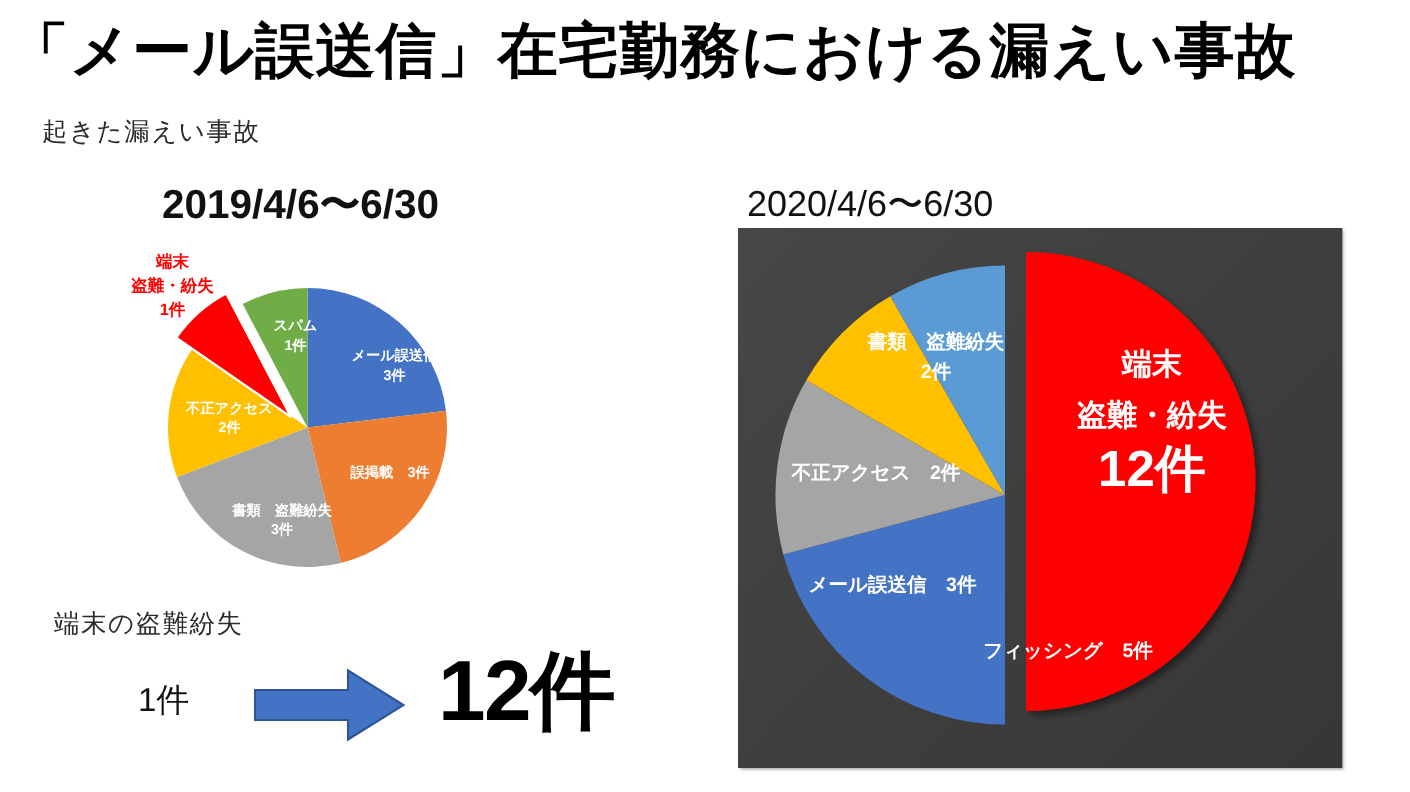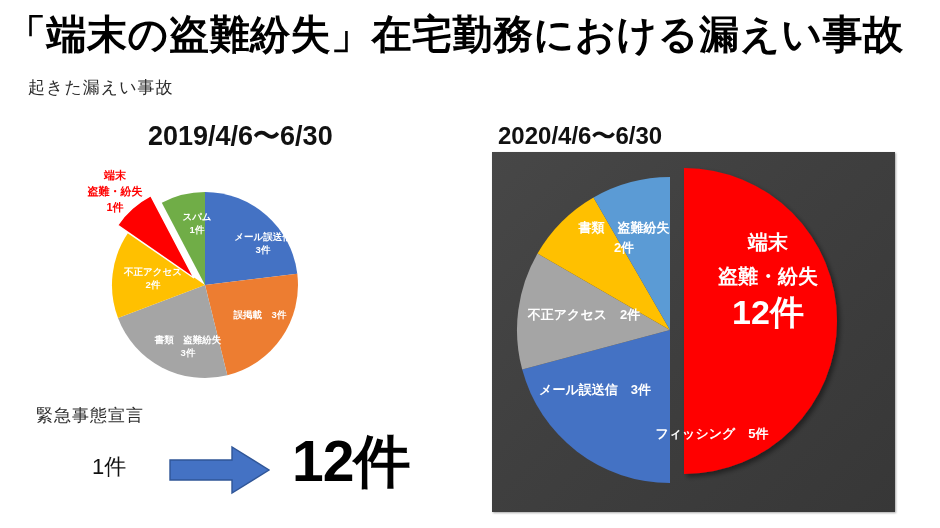--- a/index.html
+++ b/index.html
@@ -40,21 +40,20 @@
     letter-spacing: 1px;
   }
   #left-period {
     position: absolute;
     left: 108px;
     top: 118px;
     font-size: 27px;
     font-weight: bold;
     color: #111;
     letter-spacing: 0px;
-    margin-left: 40px;
   }
 
   #left-chart {
     position: absolute;
     left: 60px;
     top: 160px;
     width: 270px;
     height: 230px;
   }
   #left-chart svg { display: block; }
@@ -110,21 +109,21 @@
     color: #000;
     letter-spacing: -1px;
   }
 
   
   #right-period {
     position: absolute;
     left: 498px;
     top: 120px;
     font-size: 24px;
-    font-weight: bold;
+    font-weight: normal;
     color: #111;
   }
   #right-panel {
     position: absolute;
     left: 492px;
     top: 152px;
     width: 403px;
     height: 360px;
     background: linear-gradient(135deg, #474747 0%, #3f3f3f 45%, #373737 100%);
     box-shadow: 1px 1px 2px rgba(0,0,0,0.35);
@@ -144,21 +143,21 @@
   }
   .pielabel-big {
     font-family: "Liberation Sans", "DejaVu Sans", sans-serif;
     fill: #ffffff;
     font-weight: bold;
   }
 </style>
 </head>
 <body>
 
-<div id="slide-title">「端末の盗難紛失」在宅勤務における漏えい事故</div>
+<div id="slide-title">「メール誤送信」在宅勤務における漏えい事故</div>
 
 <div id="left-caption">起きた漏えい事故</div>
 <div id="left-period">2019/4/6〜6/30</div>
 
 <div id="left-chart">
   <svg width="270" height="230" viewBox="0 0 270 230" xmlns="http://www.w3.org/2000/svg">
 
     <path d="M145 125 L145.0 32.0 A93 93 0 0 1 237.3 113.8 Z" fill="#4472C4"></path>
 
     <path d="M145 125 L237.3 113.8 A93 93 0 0 1 167.3 215.3 Z" fill="#ED7D31"></path>
@@ -184,21 +183,21 @@
     <text class="pielabel" x="137" y="73" font-size="9.5" text-anchor="middle">1件</text>
   </svg>
 </div>
 
 <div id="left-red-label">
   <div>端末</div>
   <div>盗難・紛失</div>
   <div>1件</div>
 </div>
 
-<div id="summary-caption">緊急事態宣言</div>
+<div id="summary-caption">端末の盗難紛失</div>
 <div id="summary-before">1件</div>
 <div id="summary-arrow">
   <svg width="104" height="52" viewBox="0 0 104 52" xmlns="http://www.w3.org/2000/svg">
     <polygon points="2,16 64,16 64,3 101,26 64,49 64,36 2,36" fill="#4472C4" stroke="#2F5597" stroke-width="1.4"></polygon>
   </svg>
 </div>
 <div id="summary-after">12件</div>
 
 <div id="right-period">2020/4/6〜6/30</div>
 

